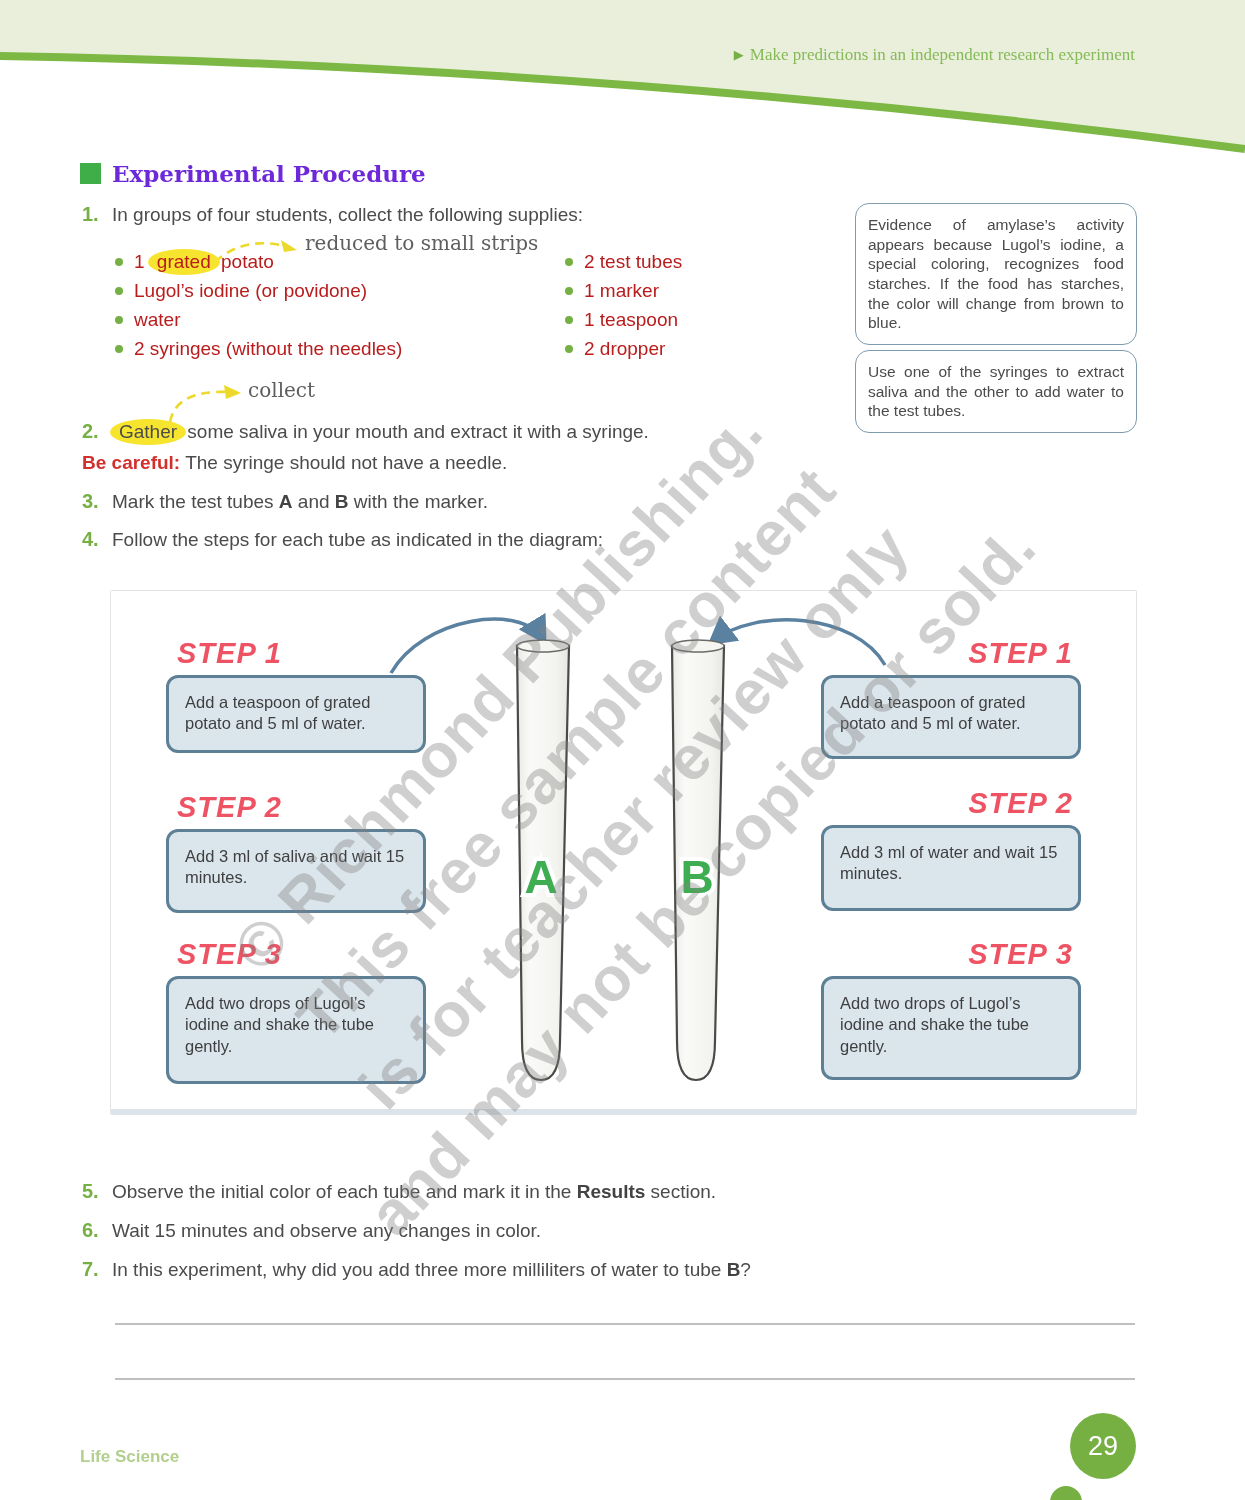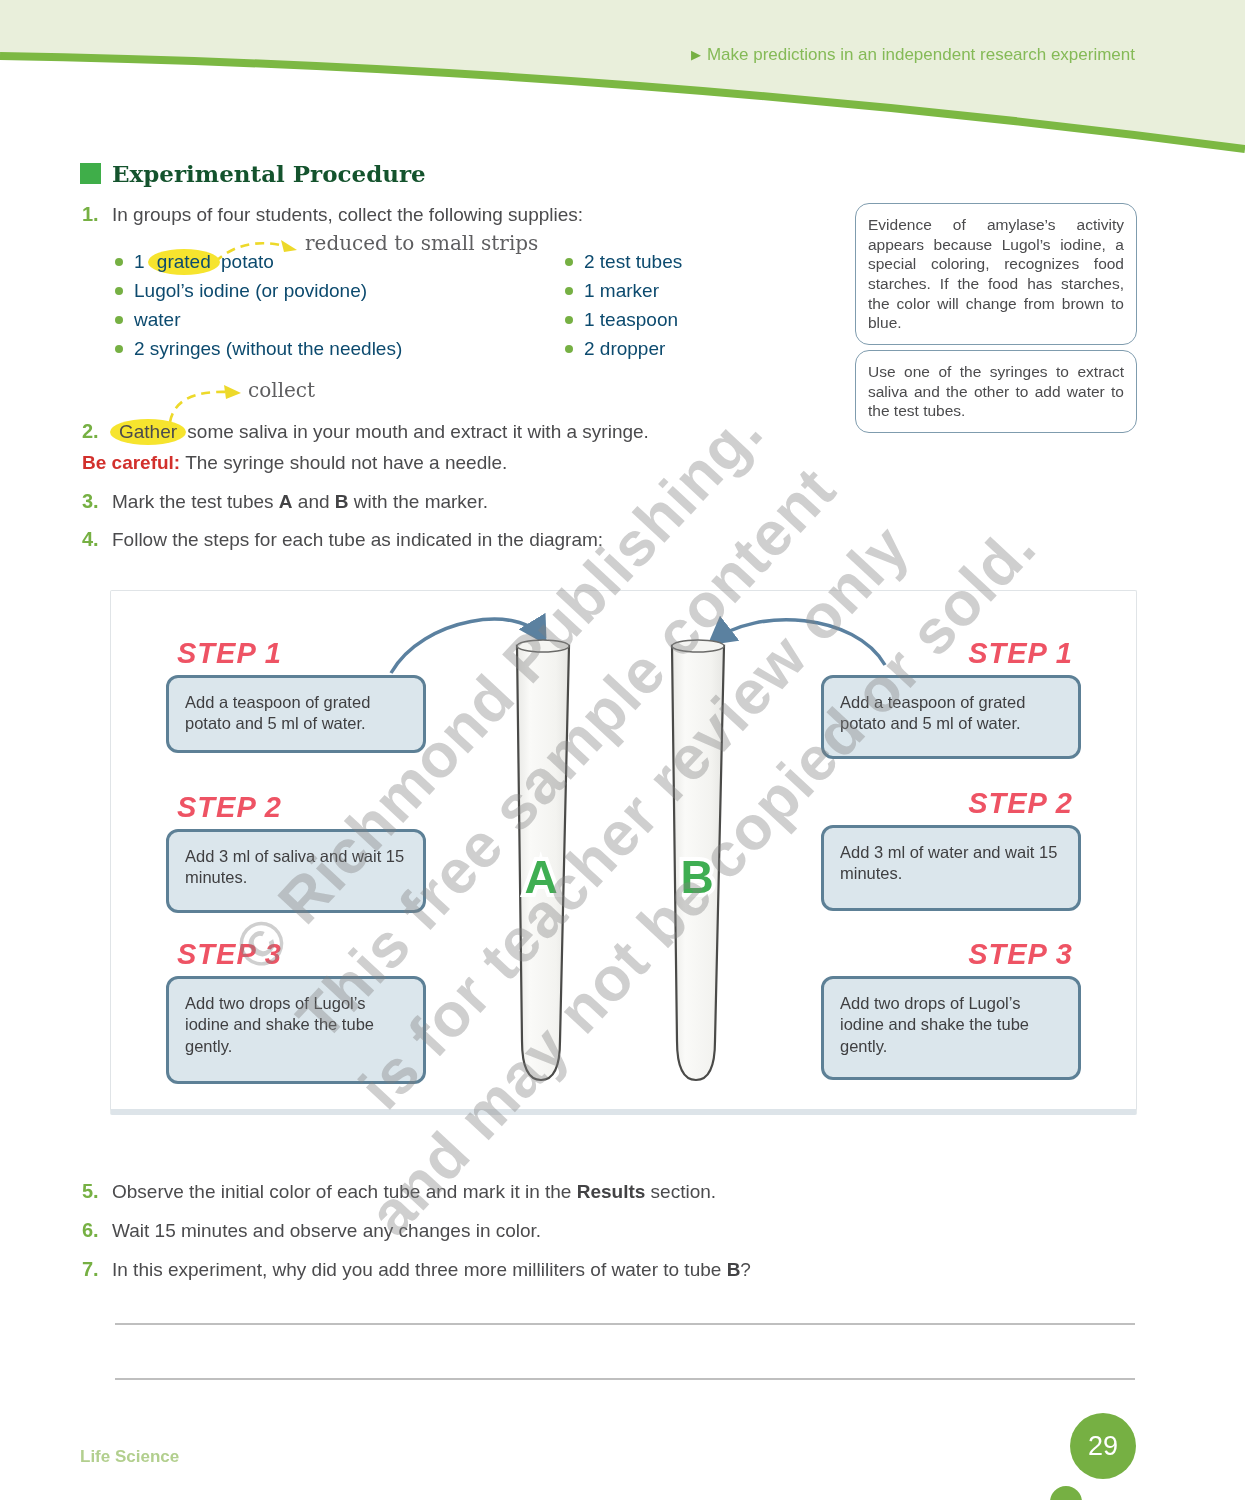--- a/index.html
+++ b/index.html
@@ -1,37 +1,37 @@
 <!DOCTYPE html>
 <html><head>
 <meta charset="utf-8">
 <style>
   html,body{margin:0;padding:0;}
   body{width:1245px;height:1500px;background:#fff;font-family:"Liberation Sans",sans-serif;}
   .page{position:relative;width:1245px;height:1500px;overflow:hidden;background:#fff;}
 
   
   .band{position:absolute;top:0;left:0;z-index:1;}
-  .hdr{position:absolute;top:45px;right:110px;z-index:2;font-size:17px;color:#85ba57;}
+  .hdr{position:absolute;top:45px;right:110px;z-index:2;font-size:17px;color:#85ba57;font-family:Liberation Serif, serif;}
   .hdr .tri{font-size:13px;margin-right:6px;position:relative;top:-1px;color:#76b043;}
 
   
   .sec-head{position:absolute;left:80px;top:160px;display:flex;align-items:center;z-index:2;}
   .sec-head .sq{width:21px;height:21px;background:#3fae49;margin-right:11px;}
-  .sec-head .t{font-family:"DejaVu Serif",serif;font-weight:bold;font-size:23px;color:#14532d;}
+  .sec-head .t{font-family:"DejaVu Serif",serif;font-weight:bold;font-size:23px;color:#6d28d9;}
 
   .num-item{position:absolute;left:82px;z-index:2;font-size:19px;color:#4b4b4d;width:780px;}
   .num-item .n{font-weight:bold;color:#76b043;font-size:20px;display:inline-block;width:30px;}
   .b{font-weight:bold;color:#434345;}
   .warn{font-weight:bold;color:#d2302c;}
   .cont-line{margin-top:9px;}
 
   .hl{background:#f6e42e;border-radius:50%;padding:2px 9px 3px;margin:-2px -4px -3px -2px;}
 
-  .bullets{position:absolute;top:247px;z-index:2;font-size:19px;color:#0c4a6e;}
+  .bullets{position:absolute;top:247px;z-index:2;font-size:19px;color:#b91c1c;}
   .bullets.colL{left:115px;width:440px;}
   .bullets.colR{left:565px;width:300px;}
   .bullets .row{height:29px;display:flex;align-items:center;}
   .dot{display:inline-block;width:8px;height:8px;border-radius:50%;background:#76b043;margin-right:11px;flex:0 0 8px;}
 
   .annot{position:absolute;z-index:2;font-family:"DejaVu Serif",serif;font-size:20px;color:#5e5e60;}
   .ar-svg{position:absolute;z-index:2;}
 
   .note-box{position:absolute;left:855px;width:256px;z-index:2;border:1.5px solid #7f9cae;border-radius:14px;
             background:#fff;padding:11px 12px;font-size:15.5px;line-height:1.27;color:#4b4b4d;text-align:justify;}

